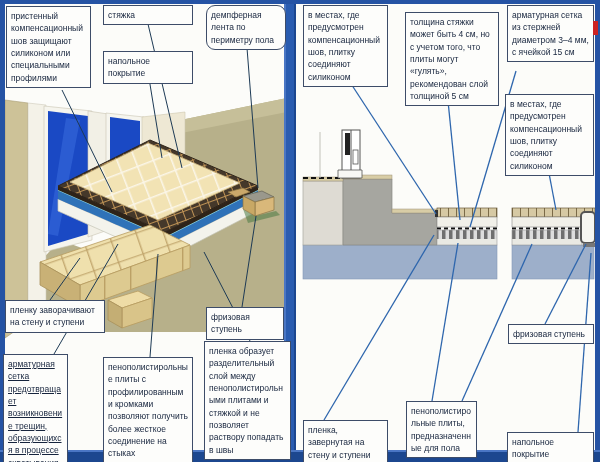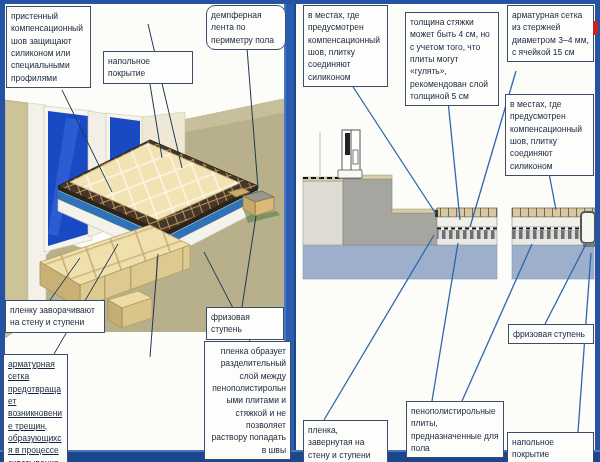--- a/index.html
+++ b/index.html
@@ -163,34 +163,36 @@
         <line x1="545" y1="324" x2="586" y2="244"></line>
         <line x1="324" y1="420" x2="434" y2="235"></line>
         <line x1="432" y1="401" x2="458" y2="243"></line>
         <line x1="462" y1="401" x2="532" y2="244"></line>
         <line x1="578" y1="432" x2="591" y2="253"></line>
       </g>
     </g>
   </svg>
 
   <div class="lbl" style="left:6px;top:6px;width:85px;">пристенный компенсационный шов защищают силиконом или специальными профилями</div>
+  <div class="lbl" style="left:103px;top:5px;width:90px;">стяжка</div>
   <div class="lbl" style="left:103px;top:51px;width:90px;">напольное покрытие</div>
   <div class="lbl" style="left:206px;top:5px;width:80px;border-radius:9px;">демпферная лента по периметру пола</div>
   <div class="lbl" style="left:5px;top:300px;width:100px;">пленку заворачивают на стену и ступени</div>
   <div class="lbl" style="left:3px;top:354px;width:65px;text-decoration:underline;">арматурная сетка предотвращает возникновение трещин, образующихся в процессе схватывания бетона</div>
+  <div class="lbl" style="left:103px;top:357px;width:90px;">пенополистирольные плиты с профилированными кромками позволяют получить более жесткое соединение на стыках</div>
   <div class="lbl" style="left:206px;top:307px;width:78px;">фризовая ступень</div>
-  <div class="lbl" style="left:204px;top:341px;width:87px;text-align:right;">пленка образует разделительный слой между пенополистирольными плитами и стяжкой и не позволяет раствору попадать в швы</div>
+  <div class="lbl" style="left:204px;top:341px;width:87px;">пленка образует разделительный слой между пенополистирольными плитами и стяжкой и не позволяет раствору попадать в швы</div>
 
   <div class="lbl" style="left:303px;top:5px;width:85px;">в местах, где предусмотрен компенсационный шов, плитку соединяют силиконом</div>
   <div class="lbl" style="left:405px;top:12px;width:94px;">толщина стяжки может быть 4 см, но с учетом того, что плиты могут «гулять», рекомендован слой толщиной 5 см</div>
   <div class="lbl" style="left:507px;top:5px;width:87px;">арматурная сетка из стержней диаметром 3–4 мм, с ячейкой 15 см</div>
   <div class="lbl" style="left:505px;top:94px;width:89px;">в местах, где предусмотрен компенсационный шов, плитку соединяют силиконом</div>
   <div class="lbl" style="left:508px;top:324px;width:86px;">фризовая ступень</div>
   <div class="lbl" style="left:303px;top:420px;width:85px;">пленка, завернутая на стену и ступени</div>
-  <div class="lbl" style="left:406px;top:401px;width:98px;">пенополистирольные плиты, предназначенные для пола</div>
+  <div class="lbl" style="left:406px;top:401px;width:71px;">пенополистирольные плиты, предназначенные для пола</div>
   <div class="lbl" style="left:507px;top:432px;width:87px;">напольное покрытие</div>
 
 
   <div class="frame divider"></div>
   <div class="frame top"></div>
   <div class="frame left"></div>
   <div class="frame right"></div>
   <div class="frame bottom"></div>
   <div class="redmark"></div>
 </div>

